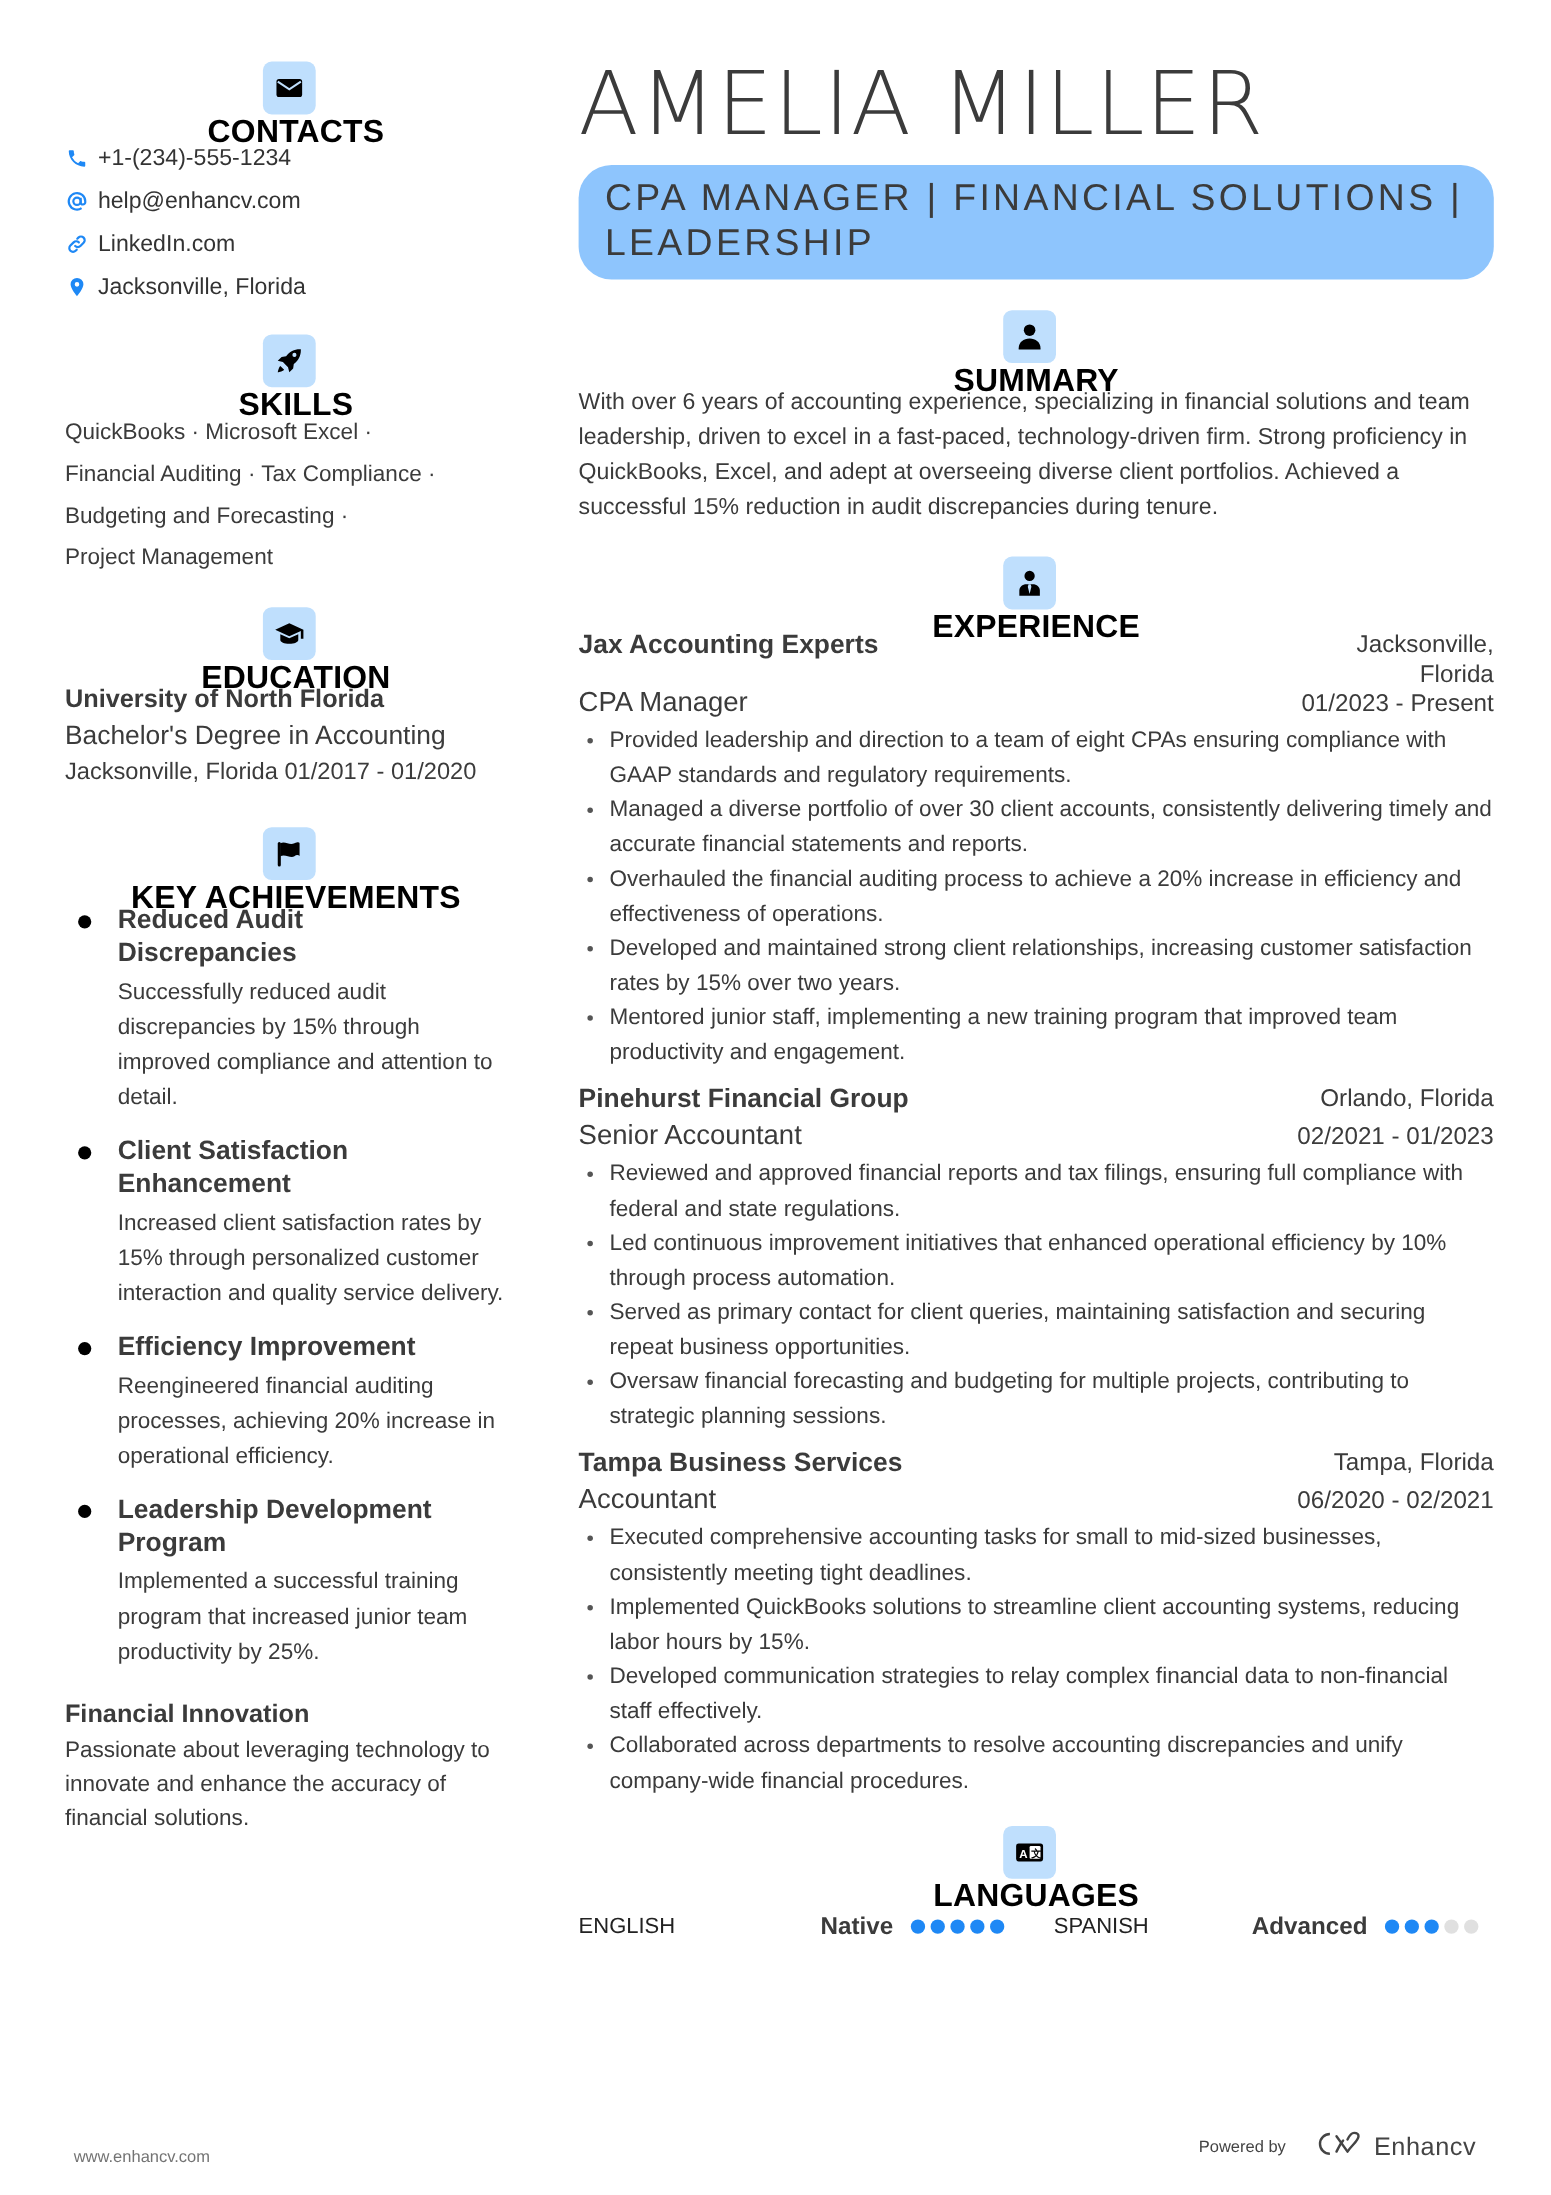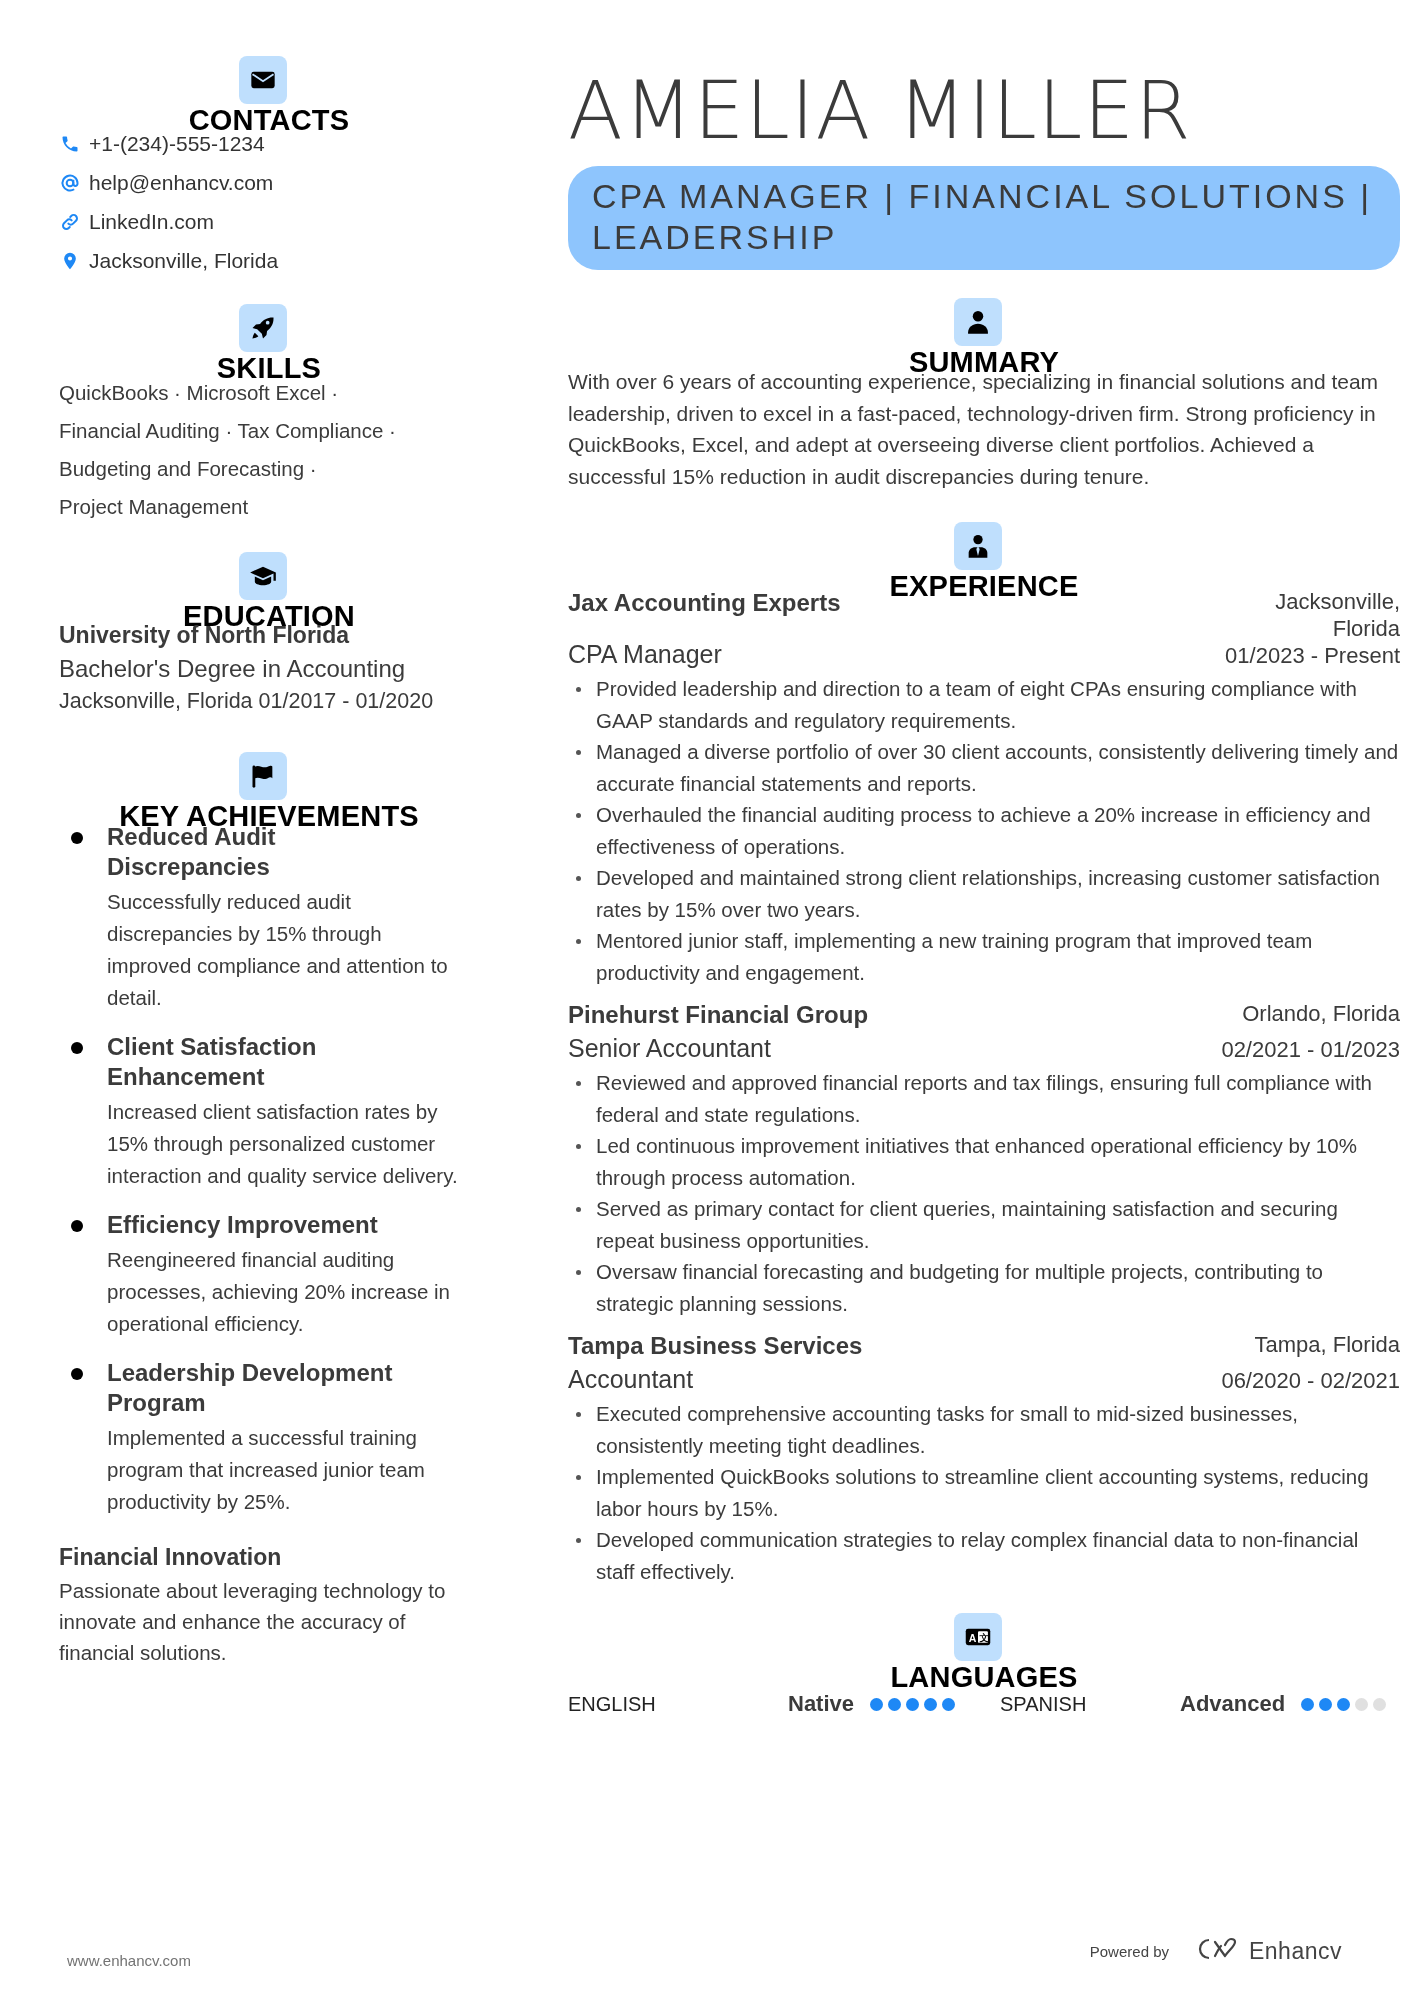--- a/index.html
+++ b/index.html
@@ -1,20 +1,20 @@
 <!DOCTYPE html>
 <html><head>
   <meta charset="utf-8">
   <style>
     * { box-sizing: border-box; margin: 0; padding: 0; }
     html, body { width: 1410px; height: 1995px; background: #ffffff; }
     body { font-family: "Liberation Sans", "DejaVu Sans", sans-serif; color: #3b3b3b; position: relative; overflow: hidden; }
 
     .left { position: absolute; left: 59px; top: 56px; width: 420px; }
-    .right { position: absolute; left: 526px; top: 68px; width: 832px; margin-left: 42px; }
+    .right { position: absolute; left: 526px; top: 52px; width: 832px; }
 
     .sec-head { display: flex; align-items: center; height: 48px; flex-direction: column; }
     .sec-icon { width: 48px; height: 48px; border-radius: 8px; background: #bfdffd; display: flex; align-items: center; justify-content: center; margin-right: 12px; flex-shrink: 0; }
     .sec-icon svg { width: 28px; height: 28px; }
     .sec-title { font-family: "Liberation Sans", sans-serif; font-weight: bold; font-size: 29px; color: #000; letter-spacing: 0.2px; }
 
     
     .contact-list { margin-top: 20px; }
     .contact { display: flex; align-items: center; height: 39px; font-size: 21px; color: #333; }
     .contact .ci { width: 22px; height: 22px; margin-right: 8px; display: flex; align-items: center; justify-content: center; }
@@ -273,20 +273,21 @@
         <div class="loc">Tampa, Florida</div>
       </div>
       <div class="job-row2">
         <div class="role">Accountant</div>
         <div class="dates">06/2020 - 02/2021</div>
       </div>
       <ul class="bullets">
         <li>Executed comprehensive accounting tasks for small to mid-sized businesses, consistently meeting tight deadlines.</li>
         <li>Implemented QuickBooks solutions to streamline client accounting systems, reducing labor hours by 15%.</li>
         <li>Developed communication strategies to relay complex financial data to non-financial staff effectively.</li>
+        <li>Collaborated across departments to resolve accounting discrepancies and unify company-wide financial procedures.</li>
       </ul>
     </div>
   </section>
 
   <section class="lang-head">
     <div class="sec-head">
       <div class="sec-icon">
         <svg viewBox="0 0 24 24">
             <rect x="1.5" y="5" width="21" height="14" rx="2" fill="#000"></rect>
             <text x="4" y="16" font-size="9" font-family="Liberation Sans, sans-serif" font-weight="bold" fill="#fff">A</text>

